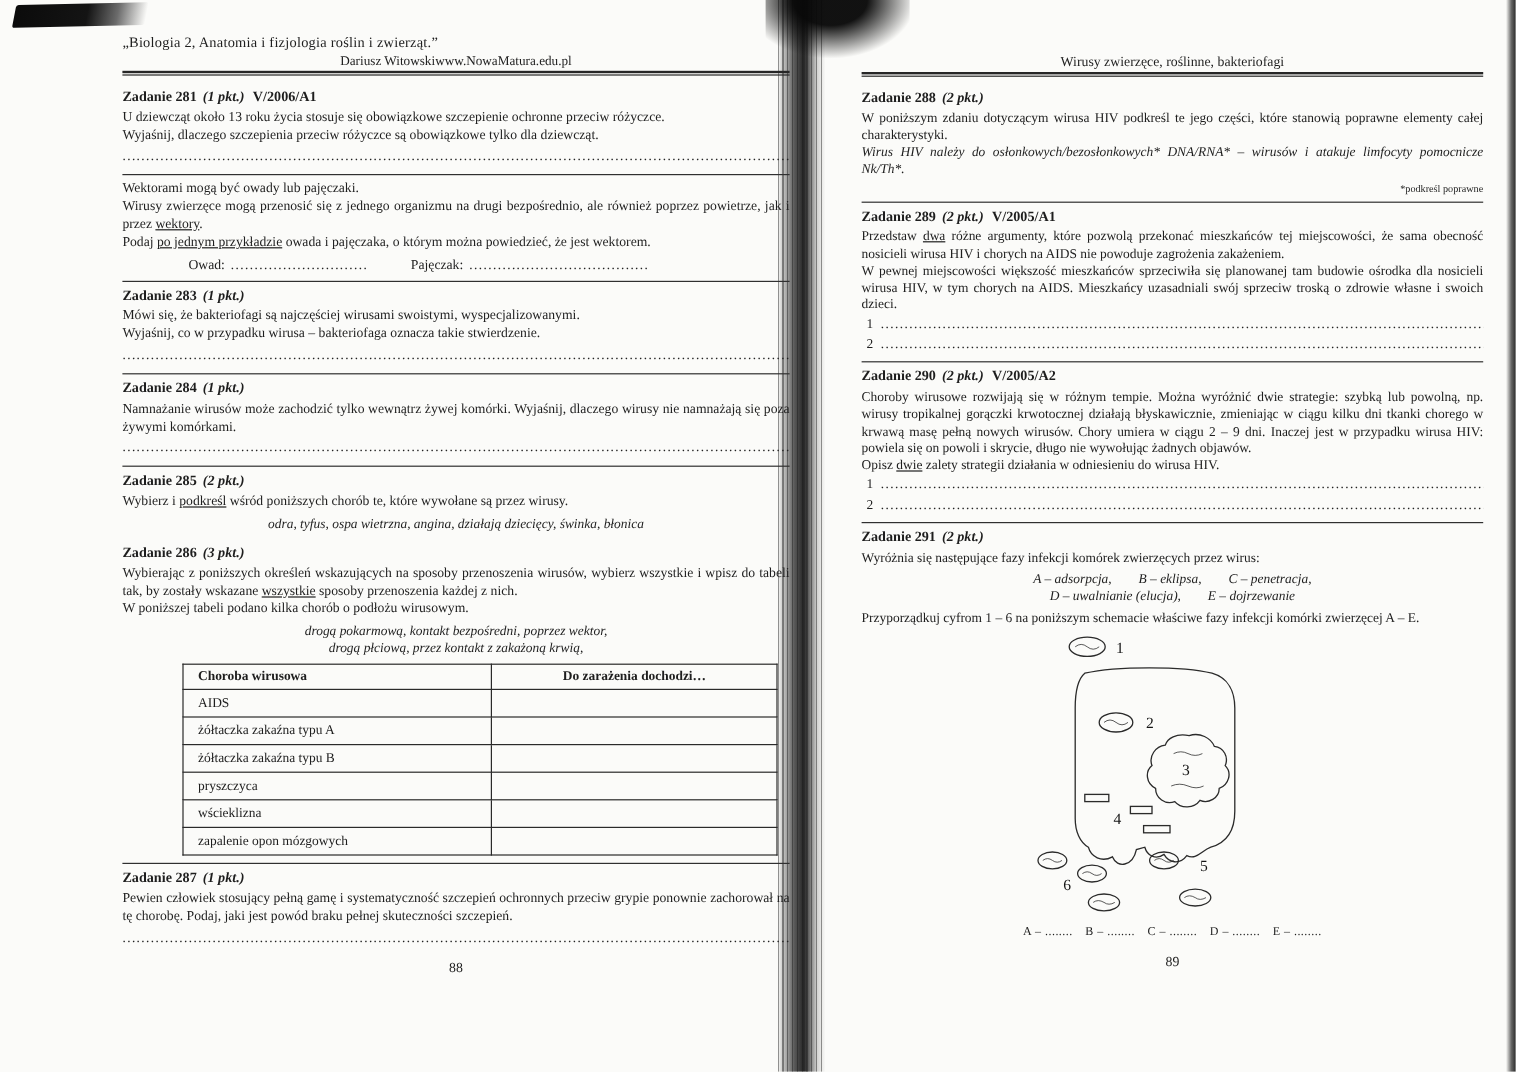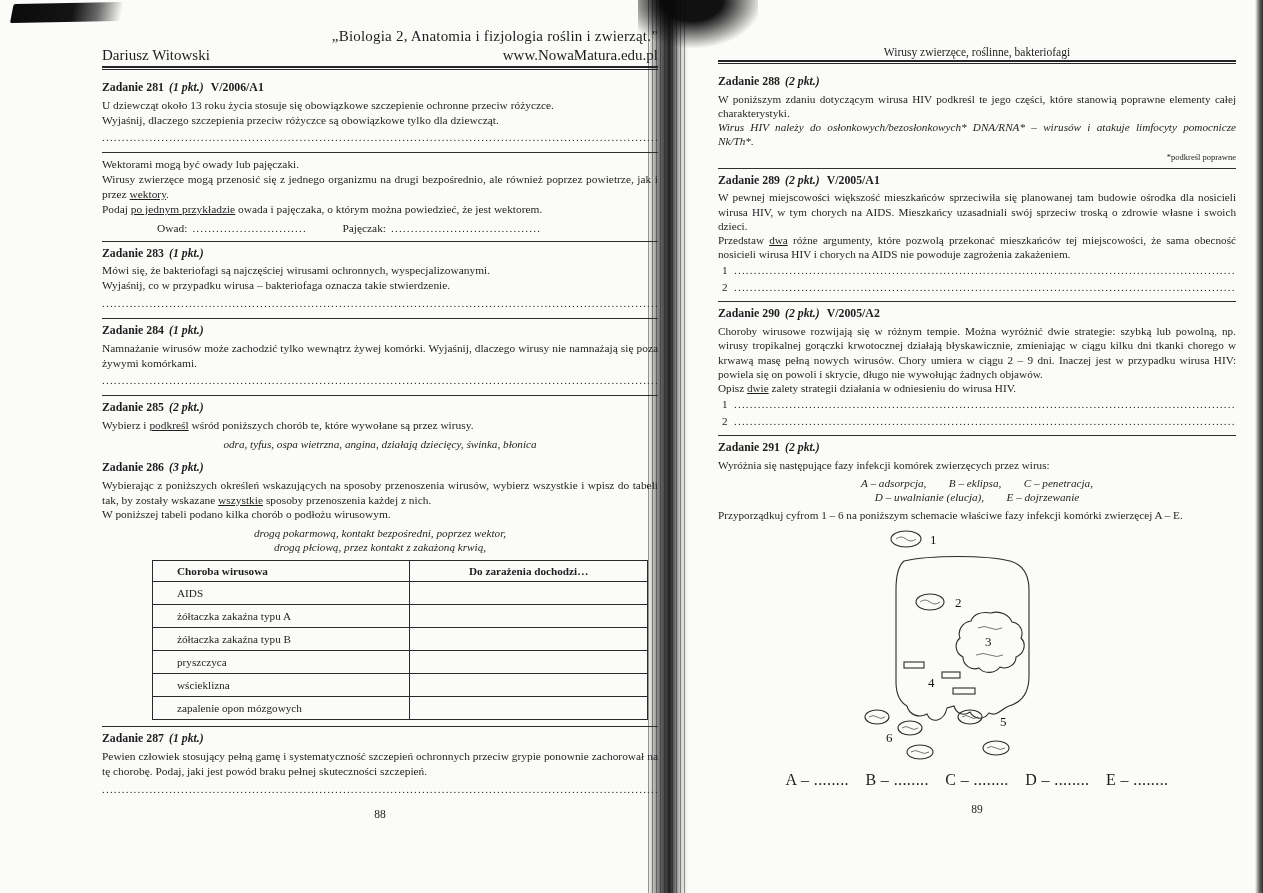--- a/index.html
+++ b/index.html
@@ -32,22 +32,22 @@
   #edge-right {
     position:absolute; right:0; top:0; width:8px; height:893px;
     background:linear-gradient(90deg, rgba(80,80,80,0) 0%, rgba(40,40,40,0.7) 55%, #2d2d2d 100%);
   }
 
   
   .page { position:absolute; }
   #left-page  { left:102px; top:28px;  width:556px; }
   #right-page { left:718px; top:46px; width:518px; }
 
-  .book-title { text-align:right; font-size:15px; letter-spacing:0.2px; }
-  .head-row { display:flex; justify-content:space-between; font-size:15px; margin-top:2px; }
+  .book-title { text-align:left; font-size:12px; letter-spacing:0.2px; }
+  .head-row { display:flex; justify-content:center; font-size:11px; margin-top:2px; }
   .rp-title { text-align:center; font-size:11.5px; }
   .rule2 { border-top:2px solid #262626; border-bottom:1px solid #262626; height:4px; margin-top:2px; }
 
   .task { margin-top:6px; padding-top:4px; }
   .task.sep { border-top:1px solid #303030; }
   .task h3 { font-size:11.8px; line-height:1.25; margin-bottom:3px; font-weight:bold; }
   .task h3 .pts  { font-style:italic; margin-left:5px; }
   .task h3 .code { margin-left:7px; }
 
   .body { font-size:11.4px; line-height:1.3; text-align:justify; }
@@ -64,31 +64,31 @@
   .owad-row .lbl { margin-right:5px; }
   .dots.inline { display:inline-block; height:13px; }
   .w115 { width:115px; } .w150 { width:150px; }
   .gap35 { margin-left:35px; }
 
   .citalic { text-align:center; font-style:italic; font-size:11.2px; margin:5px 0 2px; }
   .citalic.tight { margin:1px 0 0; }
   .note { text-align:right; font-size:8.5px; margin-top:3px; }
 
   table.dis { border-collapse:collapse; width:calc(100% - 60px); margin:7px 0 2px 50px; font-size:11.2px; }
-  .dis th, .dis td { border:1px solid #2a2a2a; padding:3px 24px; }
+  .dis th, .dis td { border:1px solid #2a2a2a; padding:3px 12px; }
   .dis th { text-align:center; font-weight:bold; height:21px; }
   .dis td { height:23px; }
   .dis .c1 { width:52%; text-align:left; }
 
   .diagram { display:flex; justify-content:center; margin:6px 0 0; transform:translateX(-14px); }
   .ln   { fill:none; stroke:#2b2b2b; stroke-width:1.1; }
   .thin { fill:none; stroke:#2b2b2b; stroke-width:0.65; }
   .num  { font-family:"Liberation Serif",serif; font-size:13px; fill:#141414; }
 
-  .ans-abc { text-align:center; font-size:16px; margin-top:5px; letter-spacing:0.4px; }
+  .ans-abc { text-align:center; font-size:10px; margin-top:5px; letter-spacing:0.4px; }
   .pageno { text-align:center; font-size:11.5px; margin-top:14px; }
   #left-page .pageno { margin-top:10px; }
 </style>
 </head>
 <body>
 
 <div id="smudge-tl"></div>
 <div id="spine-shadow"></div>
 <div id="spine-top"></div>
 <div id="edge-right"></div>
@@ -118,21 +118,21 @@
     <div class="owad-row">
       <span class="lbl">Owad:</span>
       <span class="dots inline w115">...............................................</span>
       <span class="lbl gap35">Pajęczak:</span>
       <span class="dots inline w150">...............................................</span>
     </div>
   </section>
 
   <section class="task sep">
     <h3><span>Zadanie 283</span><span class="pts">(1 pkt.)</span></h3>
-    <p class="body">Mówi się, że bakteriofagi są najczęściej wirusami ochronnych, wyspecjalizowanymi.</p>
+    <p class="body">Mówi się, że bakteriofagi są najczęściej wirusami swoistymi, wyspecjalizowanymi.</p>
     <p class="body">Wyjaśnij, co w przypadku wirusa – bakteriofaga oznacza takie stwierdzenie.</p>
     <div class="dots dotline">......................................................................................................................................................</div>
   </section>
 
   <section class="task sep">
     <h3><span>Zadanie 284</span><span class="pts">(1 pkt.)</span></h3>
     <p class="body">Namnażanie wirusów może zachodzić tylko wewnątrz żywej komórki. Wyjaśnij, dlaczego wirusy nie namnażają się poza żywymi komórkami.</p>
     <div class="dots dotline">......................................................................................................................................................</div>
   </section>
 
@@ -202,22 +202,22 @@
 
   <section class="task">
     <h3><span>Zadanie 288</span><span class="pts">(2 pkt.)</span></h3>
     <p class="body">W poniższym zdaniu dotyczącym wirusa HIV podkreśl te jego części, które stanowią poprawne elementy całej charakterystyki.</p>
     <p class="body" style="font-style:italic;">Wirus HIV należy do osłonkowych/bezosłonkowych* DNA/RNA* – wirusów i atakuje limfocyty pomocnicze Nk/Th*.</p>
     <div class="note">*podkreśl poprawne</div>
   </section>
 
   <section class="task sep">
     <h3><span>Zadanie 289</span><span class="pts">(2 pkt.)</span><span class="code">V/2005/A1</span></h3>
+    <p class="body"><span>Przedstaw </span><span class="u">dwa</span><span> różne argumenty, które pozwolą przekonać mieszkańców tej miejscowości, że sama obecność nosicieli wirusa HIV i chorych na AIDS nie powoduje zagrożenia zakażeniem.</span></p>
     <p class="body">W pewnej miejscowości większość mieszkańców sprzeciwiła się planowanej tam budowie ośrodka dla nosicieli wirusa HIV, w tym chorych na AIDS. Mieszkańcy uzasadniali swój sprzeciw troską o zdrowie własne i swoich dzieci.</p>
-    <p class="body"><span>Przedstaw </span><span class="u">dwa</span><span> różne argumenty, które pozwolą przekonać mieszkańców tej miejscowości, że sama obecność nosicieli wirusa HIV i chorych na AIDS nie powoduje zagrożenia zakażeniem.</span></p>
     <div class="ans-row">
         <span class="n">1</span>
         <span class="dots">......................................................................................................................................................</span>
       </div>
     <div class="ans-row">
         <span class="n">2</span>
         <span class="dots">......................................................................................................................................................</span>
       </div>
   </section>
 

